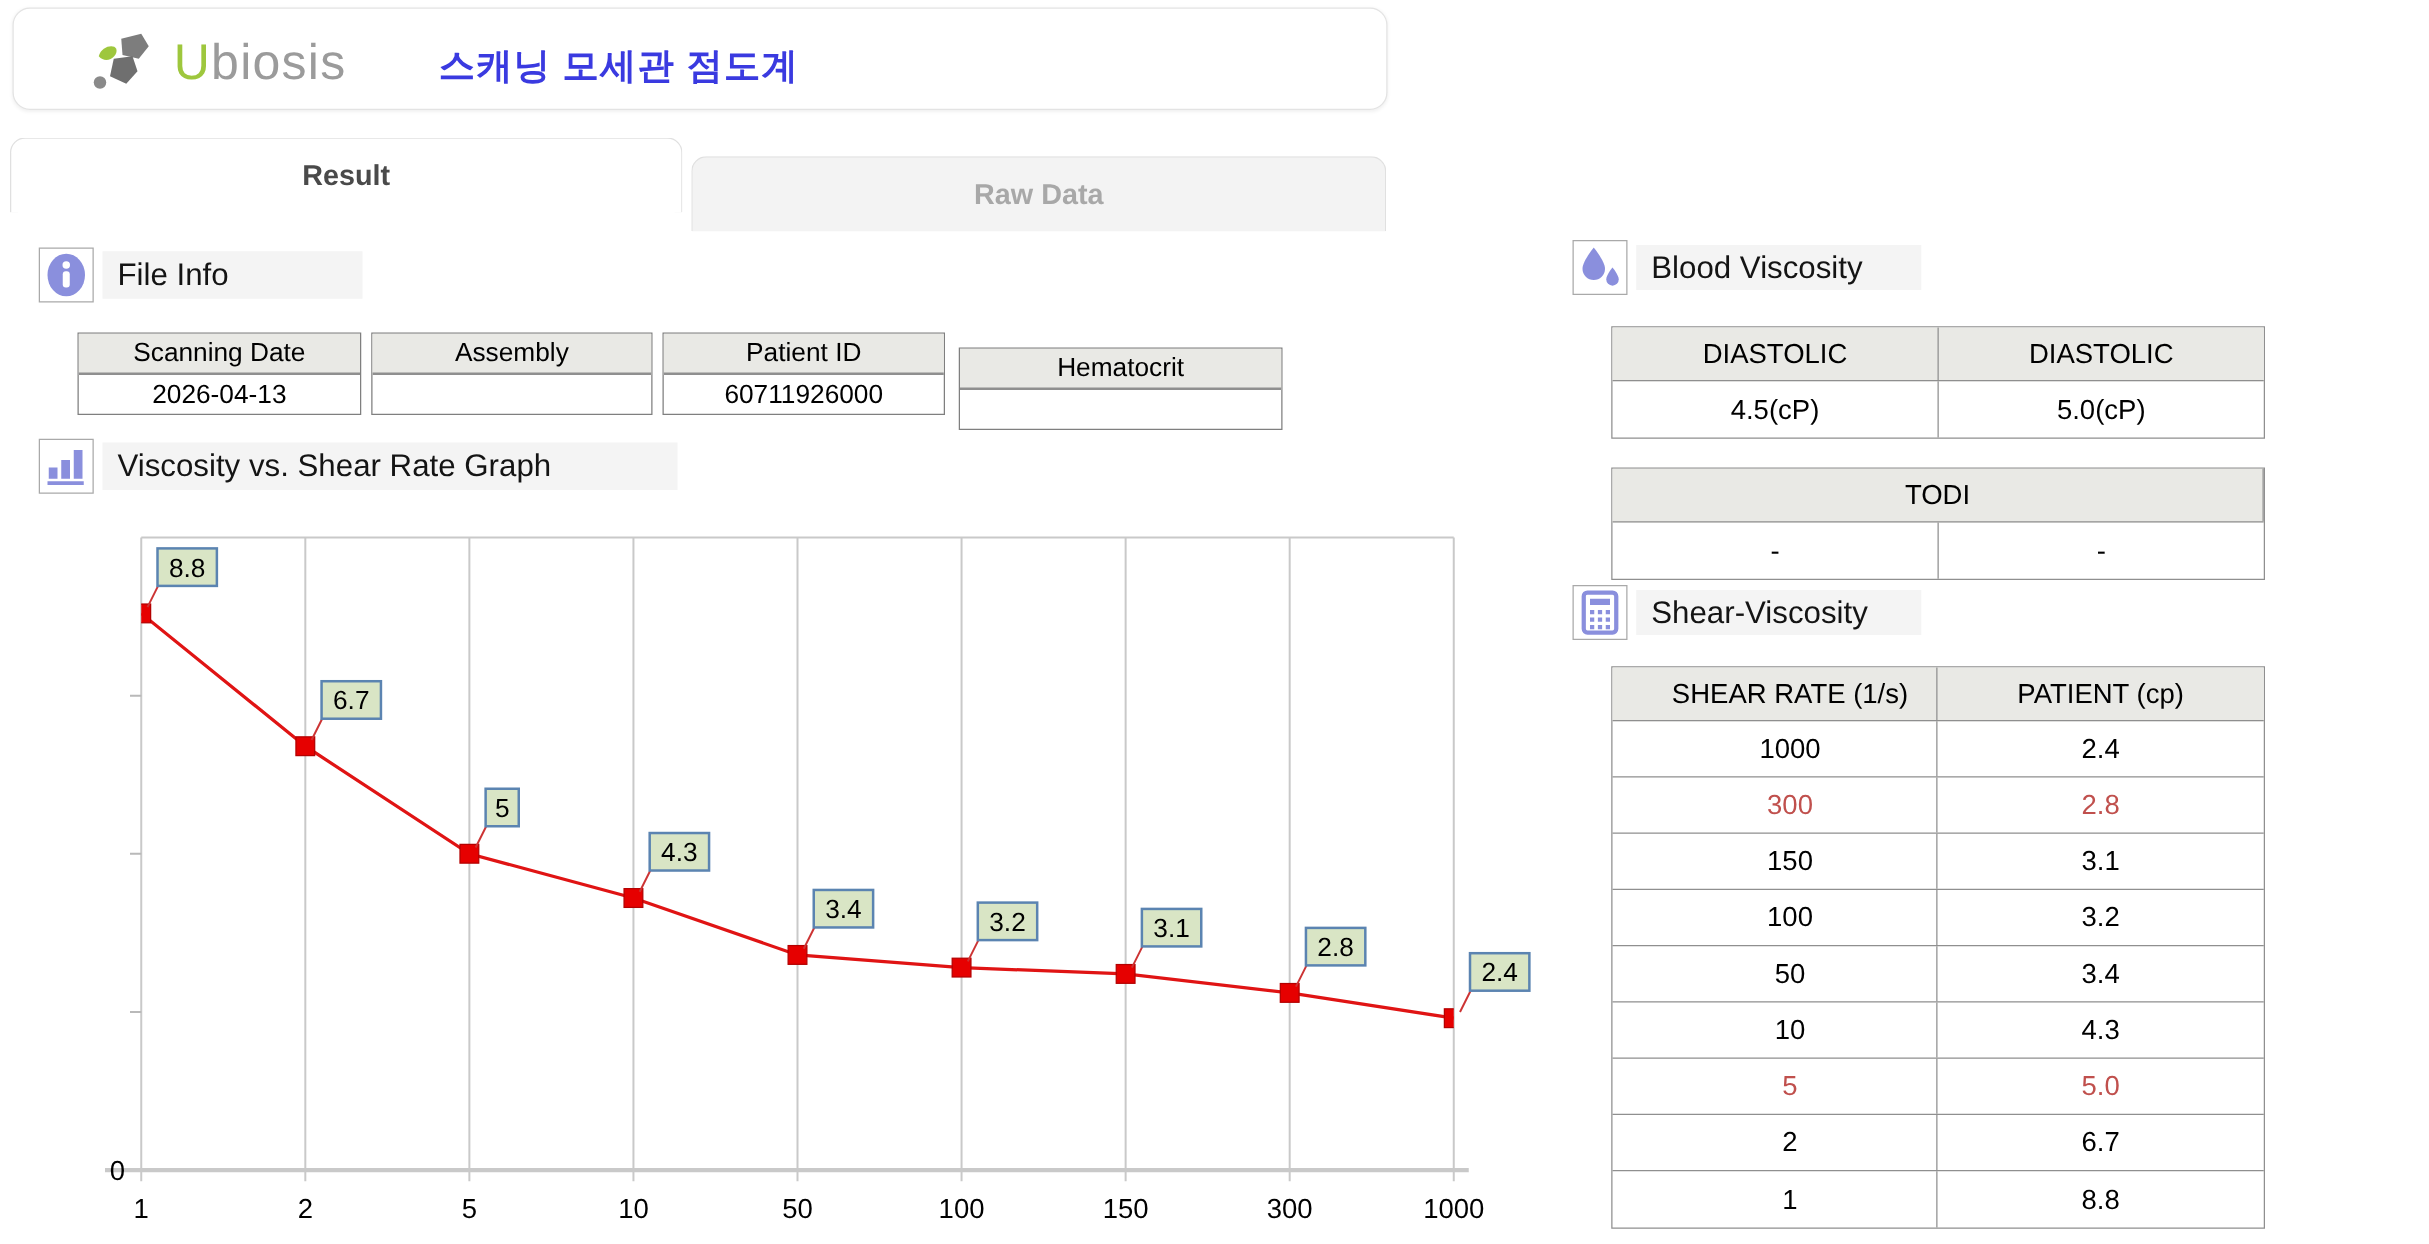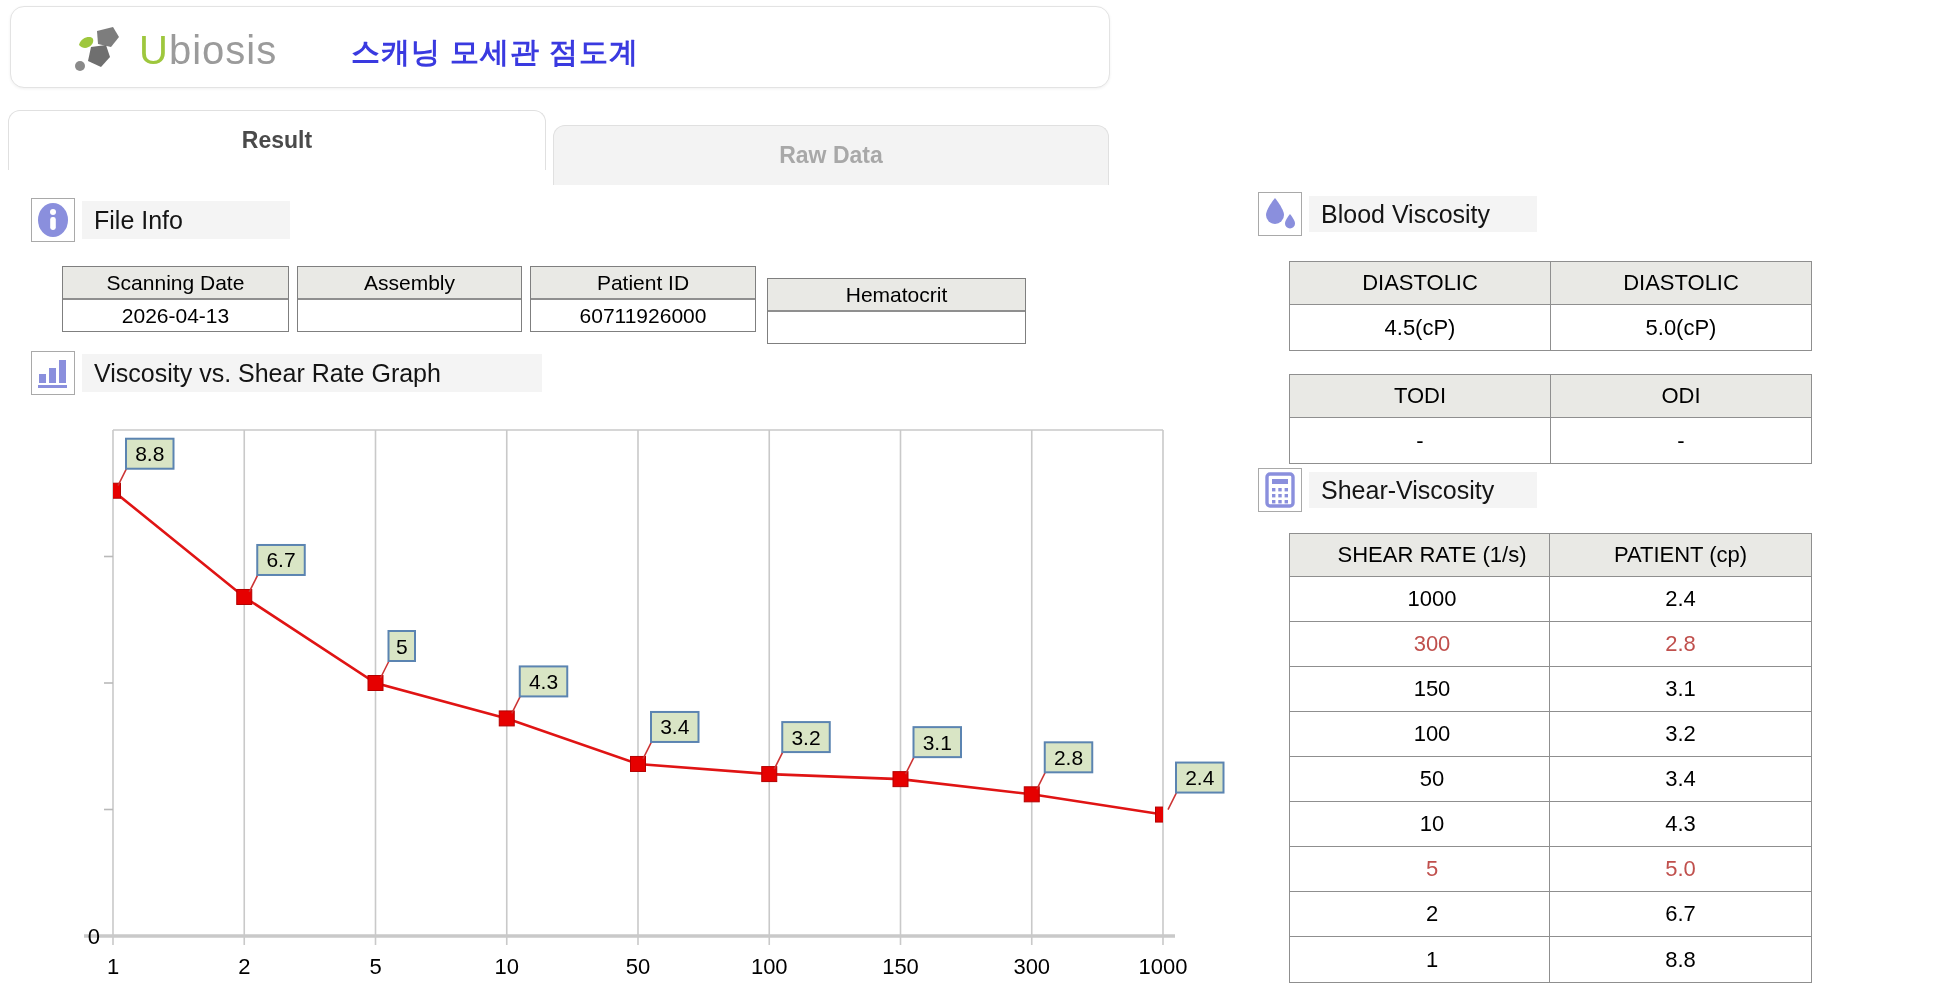--- a/index.html
+++ b/index.html
@@ -204,21 +204,20 @@
   </div>
   <div class="bv-row bv-row-val">
     <div class="bv-cell">4.5(cP)</div>
     <div class="bv-cell">5.0(cP)</div>
   </div>
 </div>
 
 <div class="bv-table" style="top:364px;margin-top:10px;">
   <div class="bv-row bv-row-head">
     <div class="bv-cell">TODI</div>
-    <div class="bv-cell">ODI</div>
   </div>
   <div class="bv-row bv-row-val">
     <div class="bv-cell">-</div>
     <div class="bv-cell">-</div>
   </div>
 </div>
 
 <div class="abs icon-box" style="left:1258px; top:468px;">
   <svg width="34" height="36" viewBox="0 0 34 36">
     <rect x="4" y="2" width="26" height="32" rx="3" fill="none" stroke="#8a8fdd" stroke-width="3.4"></rect>

